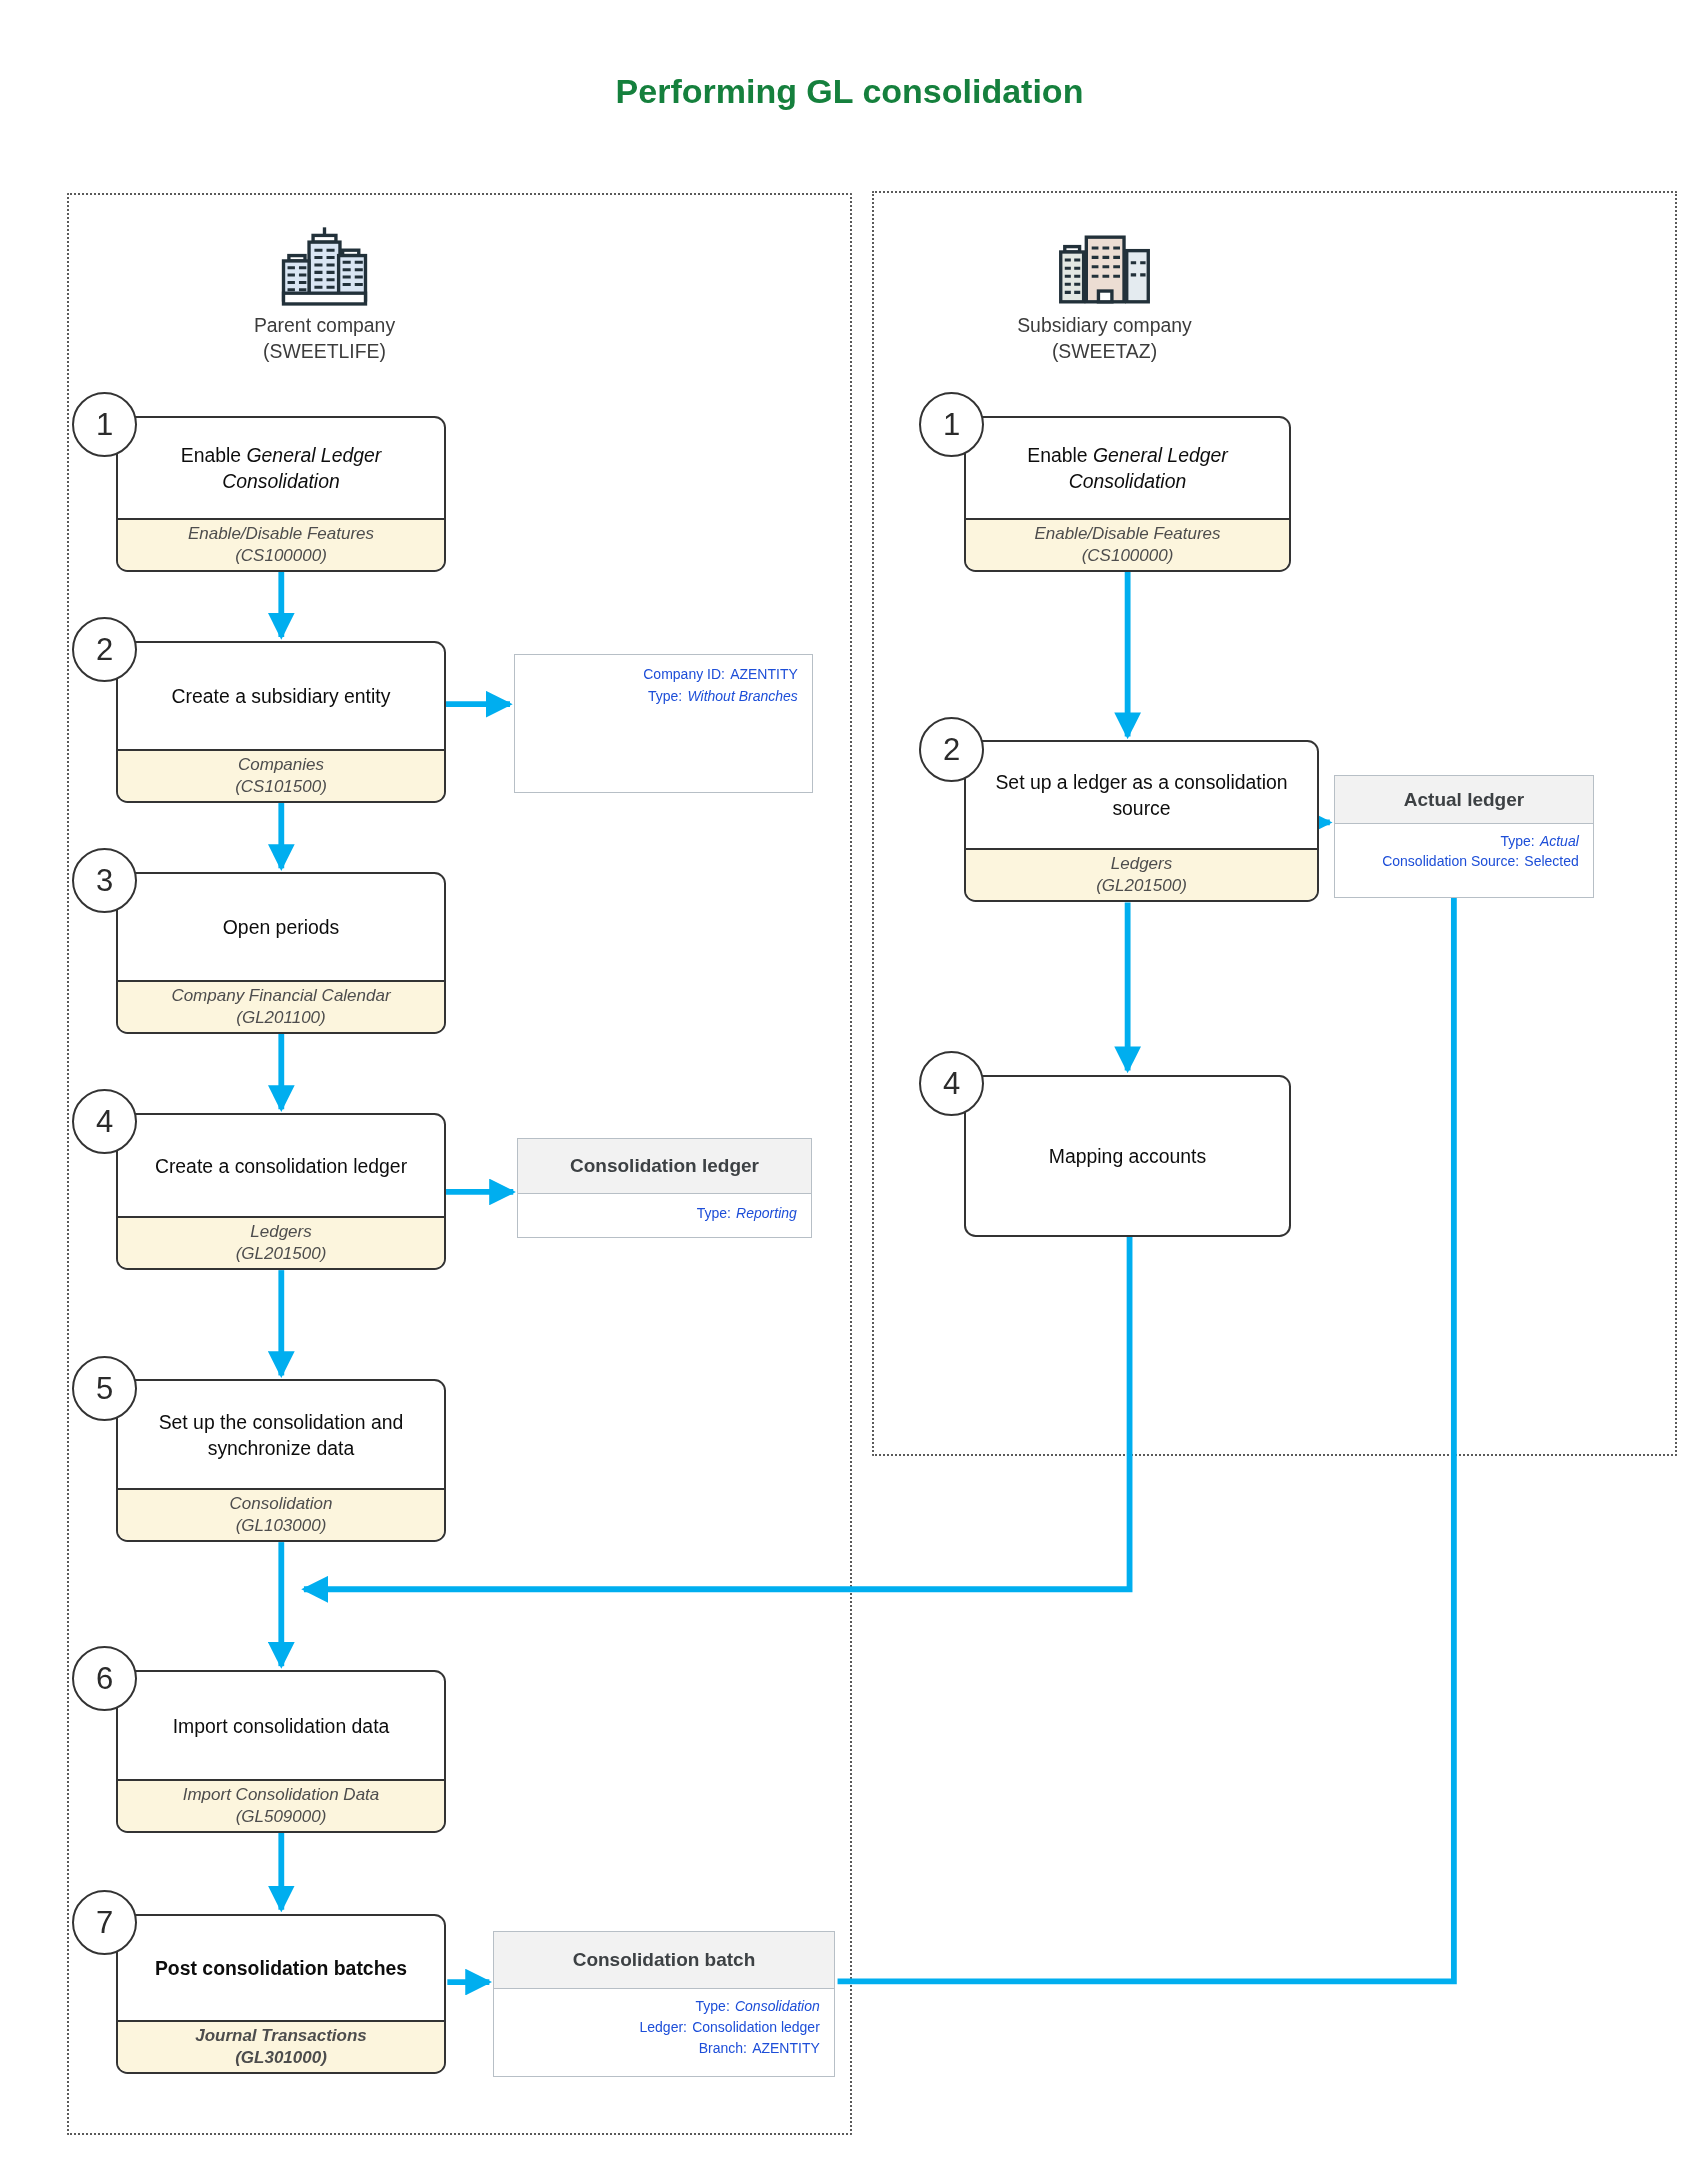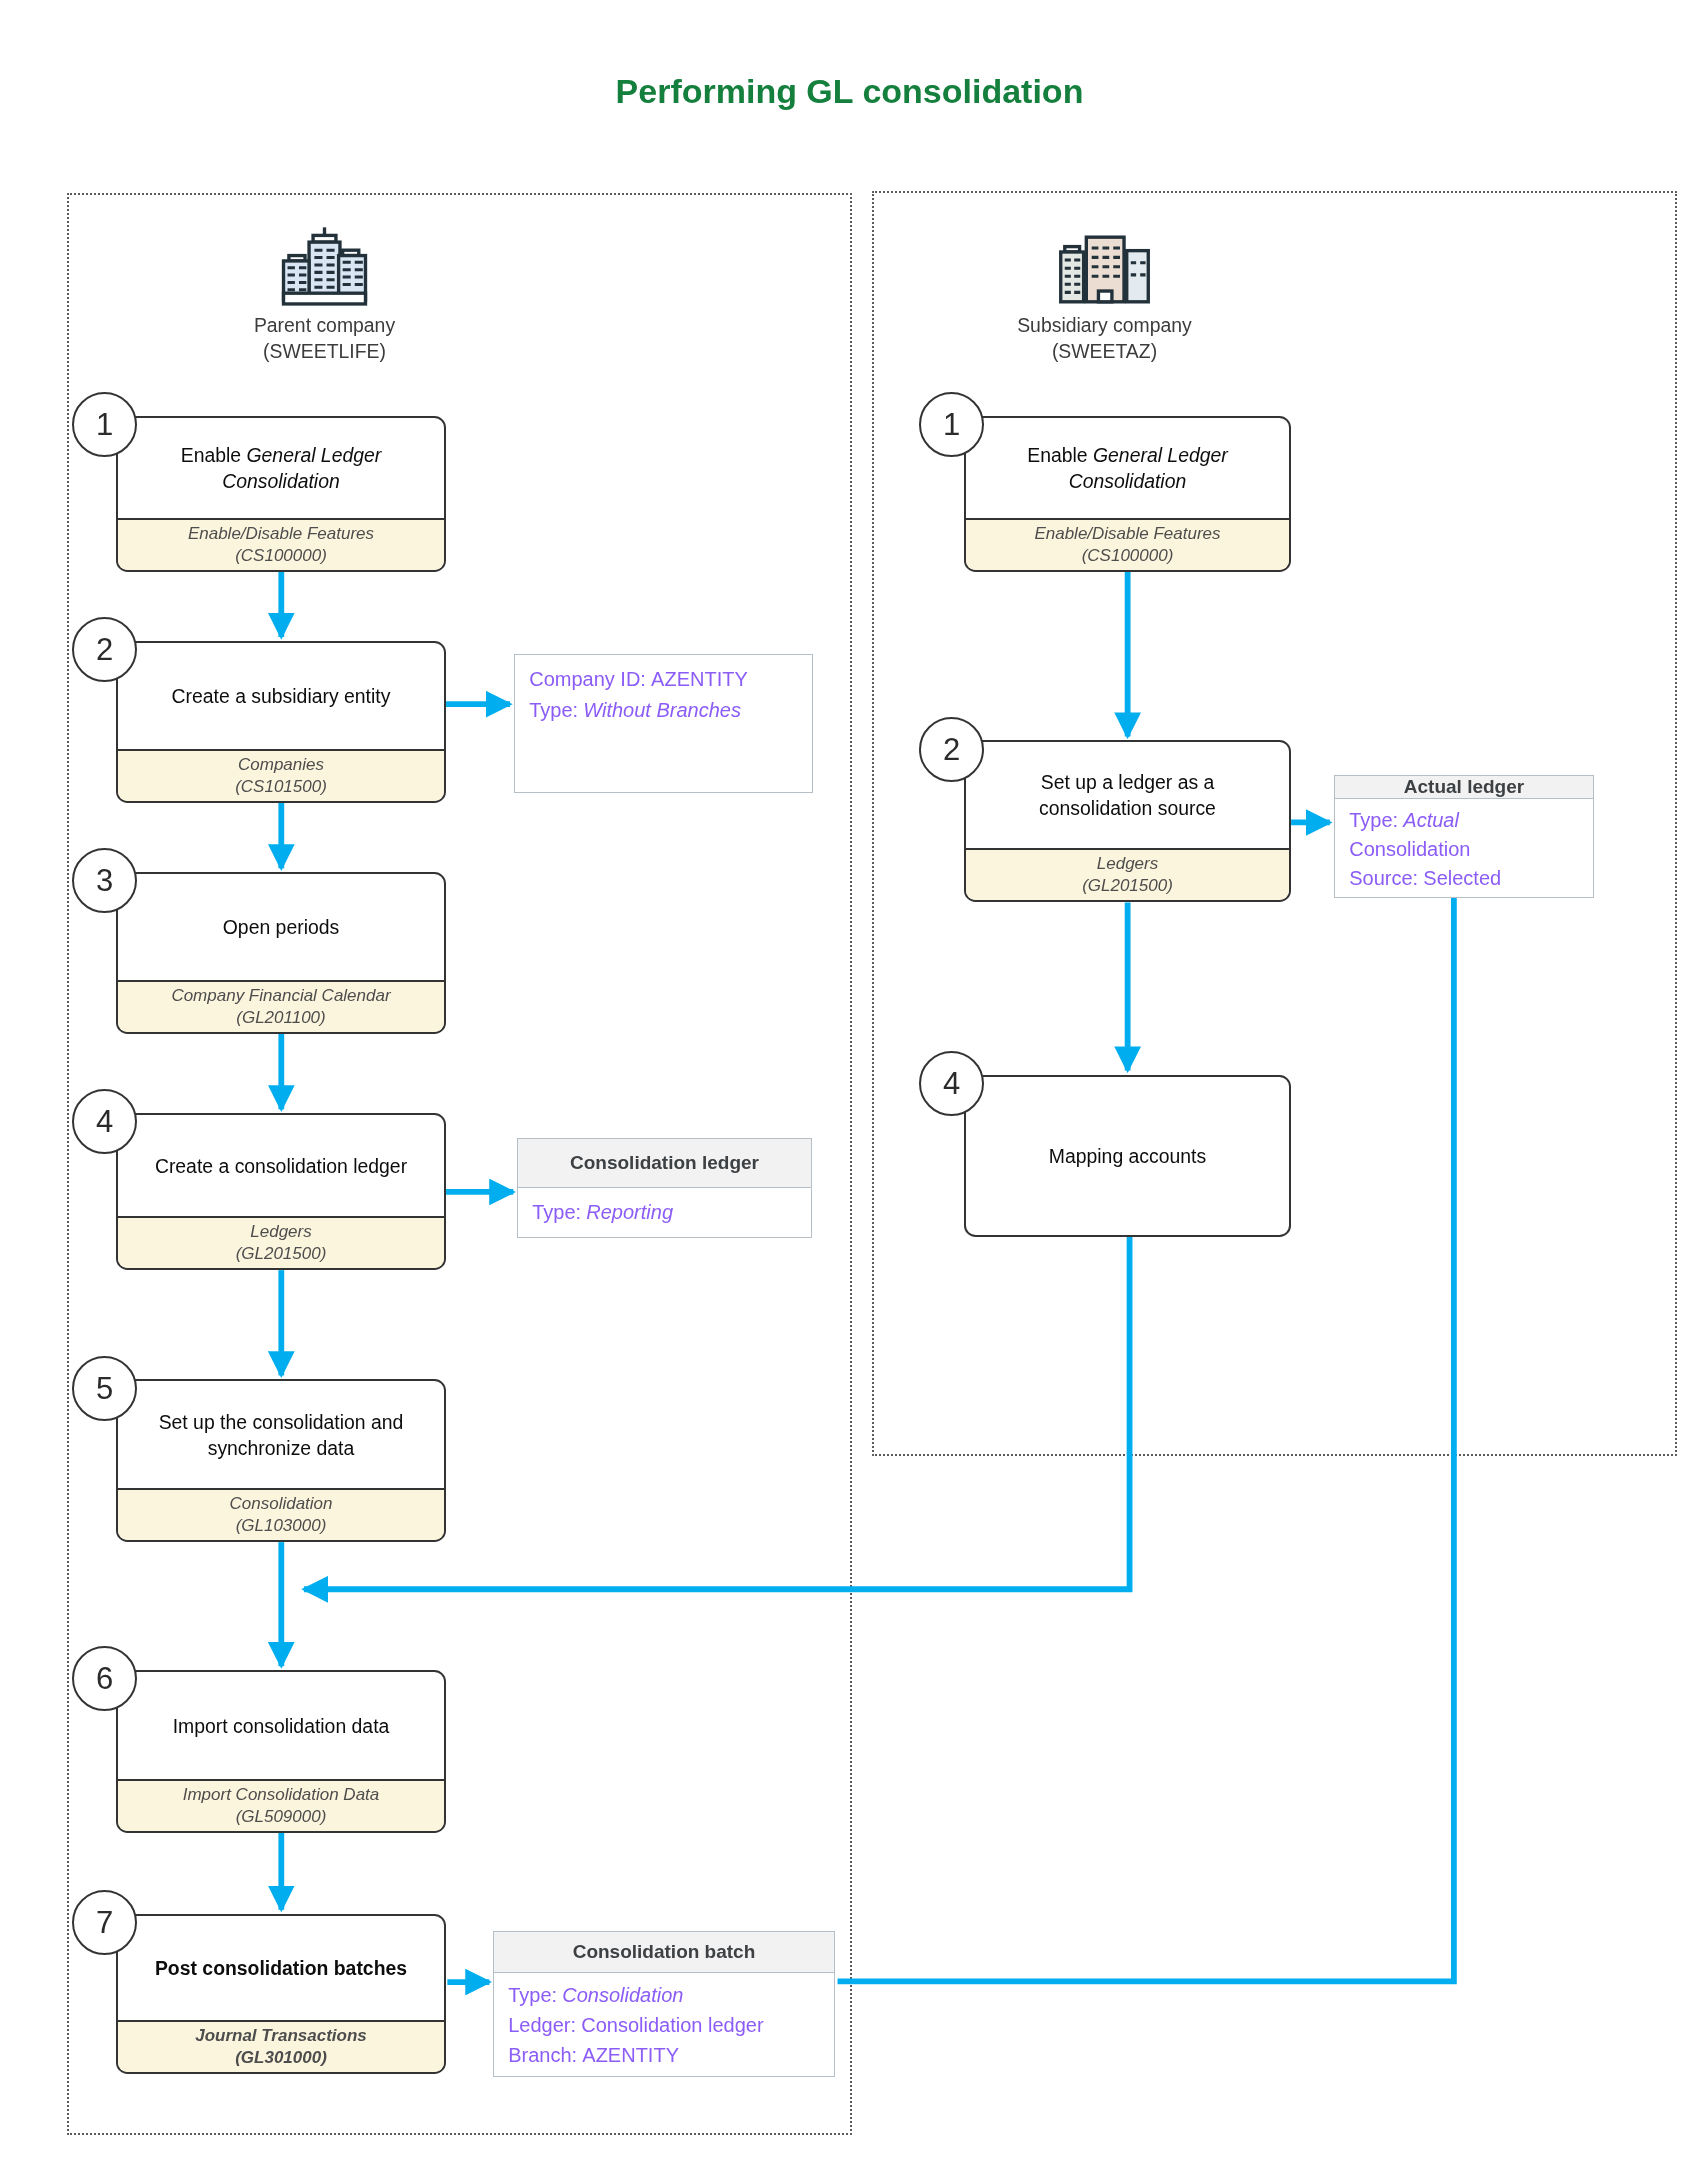--- a/index.html
+++ b/index.html
@@ -23,21 +23,21 @@
   .step-footer{height:47px;background:#fcf5dd;border-top:2.6px solid #333333;text-align:center;
                font-style:italic;font-size:17px;line-height:1.3;color:#4d4d4d;padding-top:2.6px;}
   .badge{position:absolute;width:61px;height:61px;border:2.6px solid #333333;border-radius:50%;
          background:#ffffff;display:flex;align-items:center;justify-content:center;
          font-size:31px;color:#2b2b2b;z-index:5;}
 
   .callout{position:absolute;border:1.9px solid #b7bfc6;background:#ffffff;box-sizing:border-box;
            display:flex;flex-direction:column;}
   .callout-header{background:#f2f2f2;border-bottom:1.9px solid #b7bfc6;display:flex;
                   align-items:center;justify-content:center;font-weight:bold;font-size:19px;color:#3d4144;}
-  .callout-body{flex:1;padding:9px 14.2px;font-size:20px;line-height:1.55;color:#8b5cf6;}
+  .callout-body{flex:1;padding:9px 14.2px;font-size:14px;line-height:1.55;color:#1d4ed8;text-align:right;}
   .callout-line .lab{margin-right:5.2px;}
   .val-italic{font-style:italic;}
 
   .it{font-style:italic;}
   .connectors{position:absolute;left:0;top:0;pointer-events:none;}
 </style>
 </head>
 <body>
 
 <div class="canvas">
@@ -177,21 +177,21 @@
     <div class="step-main">
         <span><span>Enable </span><span class="it">General Ledger Consolidation</span></span>
       </div>
     <div class="step-footer">
       <div>Enable/Disable Features</div>
         <div>(CS100000)</div>
     </div>
   </div>
   <div class="badge" style="left:919px;top:392px;">1</div>
 
-  <div class="step" style="left:964px;top:740px;width:327px;height:162px;">
+  <div class="step" style="left:964px;top:740px;width:355px;height:162px;">
     <div class="step-main">Set up a ledger as a consolidation source</div>
     <div class="step-footer">
       <div>Ledgers</div>
         <div>(GL201500)</div>
     </div>
   </div>
   <div class="badge" style="left:919px;top:717px;">2</div>
 
   <div class="step" style="left:964px;top:1075px;width:327px;height:162px;">
     <div class="step-main">Mapping accounts</div>

